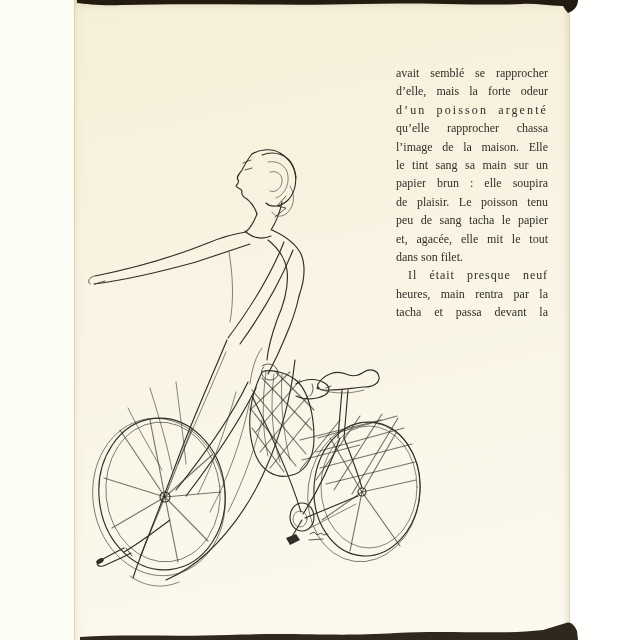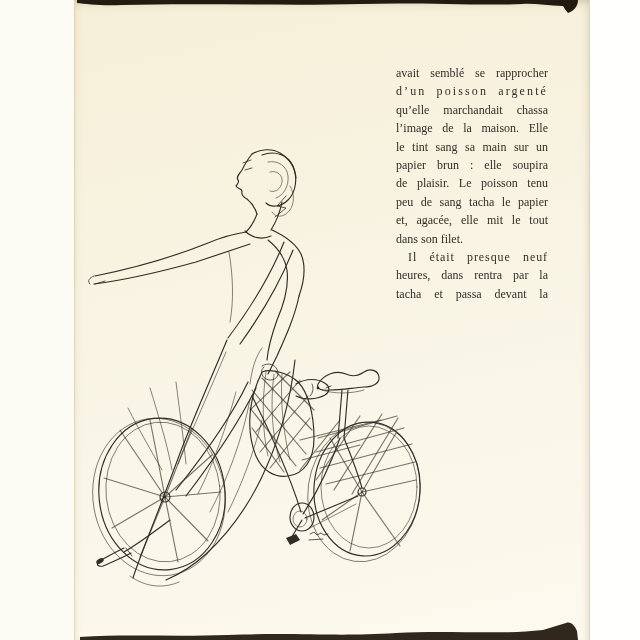--- a/index.html
+++ b/index.html
@@ -13,21 +13,20 @@
     background:#fffffd;
   }
   .page{
     position:absolute;top:0;left:74px;width:494px;height:640px;
     background:linear-gradient(168deg,#f6efd8 0%,#f8f3e1 35%,#faf6e8 65%,#fcf9ee 100%);
     border-left:1px solid rgba(180,165,120,.38);
     border-right:1px solid rgba(190,175,140,.45);
     box-shadow:inset -7px 0 10px -7px rgba(160,140,90,.28),
                inset 0 9px 12px -9px rgba(120,100,60,.40),
                inset 7px 0 10px -8px rgba(190,175,130,.25);
-    padding-left:20px;
   }
   .textblock{
     position:absolute;top:64px;left:321px;width:152px;
     font-size:12px;line-height:18.4px;color:var(--ink,#2d2a24);
     letter-spacing:0;
   }
   .tline{
     text-align:justify;text-align-last:justify;
     white-space:normal;height:18.4px;overflow:visible;
   }
@@ -46,31 +45,32 @@
   svg.illu .edge{fill:var(--edge,#231a10);stroke:none;}
 </style>
 </head>
 <body>
 
 <div class="right-gutter"></div>
 
 <div class="page">
   <div class="textblock">
     <div class="tline">avait semblé se rapprocher</div>
+    <div class="tline">d’elle, mais la forte odeur</div>
     <div class="tline spread-wide">d’un poisson argenté</div>
-    <div class="tline">qu’elle marchandait chassa</div>
+    <div class="tline">qu’elle rapprocher chassa</div>
     <div class="tline">l’image de la maison. Elle</div>
     <div class="tline">le tint sang sa main sur un</div>
     <div class="tline">papier brun : elle soupira</div>
     <div class="tline">de plaisir. Le poisson tenu</div>
     <div class="tline">peu de sang tacha le papier</div>
     <div class="tline">et, agacée, elle mit le tout</div>
     <div class="tline para-end">dans son filet.</div>
     <div class="tline indent spread-small">Il était presque neuf</div>
-    <div class="tline">heures, dans rentra par la</div>
+    <div class="tline">heures, main rentra par la</div>
     <div class="tline">tacha et passa devant la</div>
   </div>
 </div>
 
 <svg class="illu" viewBox="0 0 640 640">
 
   <g>
     <path class="edge" d="M77,0 L576,0 L577,5 C555,8 540,3 522,4 C478,6 420,2 360,4 C292,6 200,3 122,5 C102,6 86,4 77,3 Z"></path>
     <path class="edge" d="M561,0 L578,0 C578,6 574,11 568,13 C564,9 562,4 561,0 Z"></path>
   </g>

